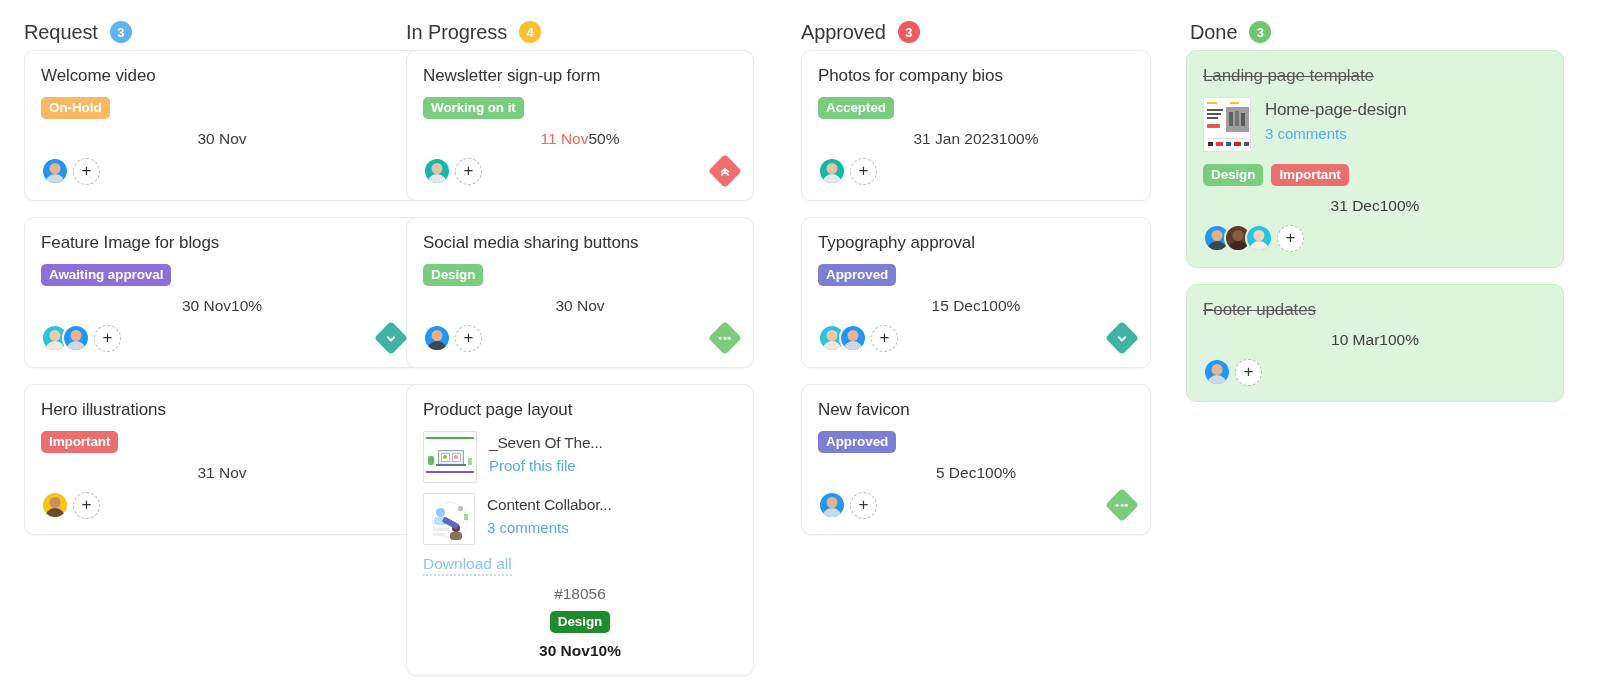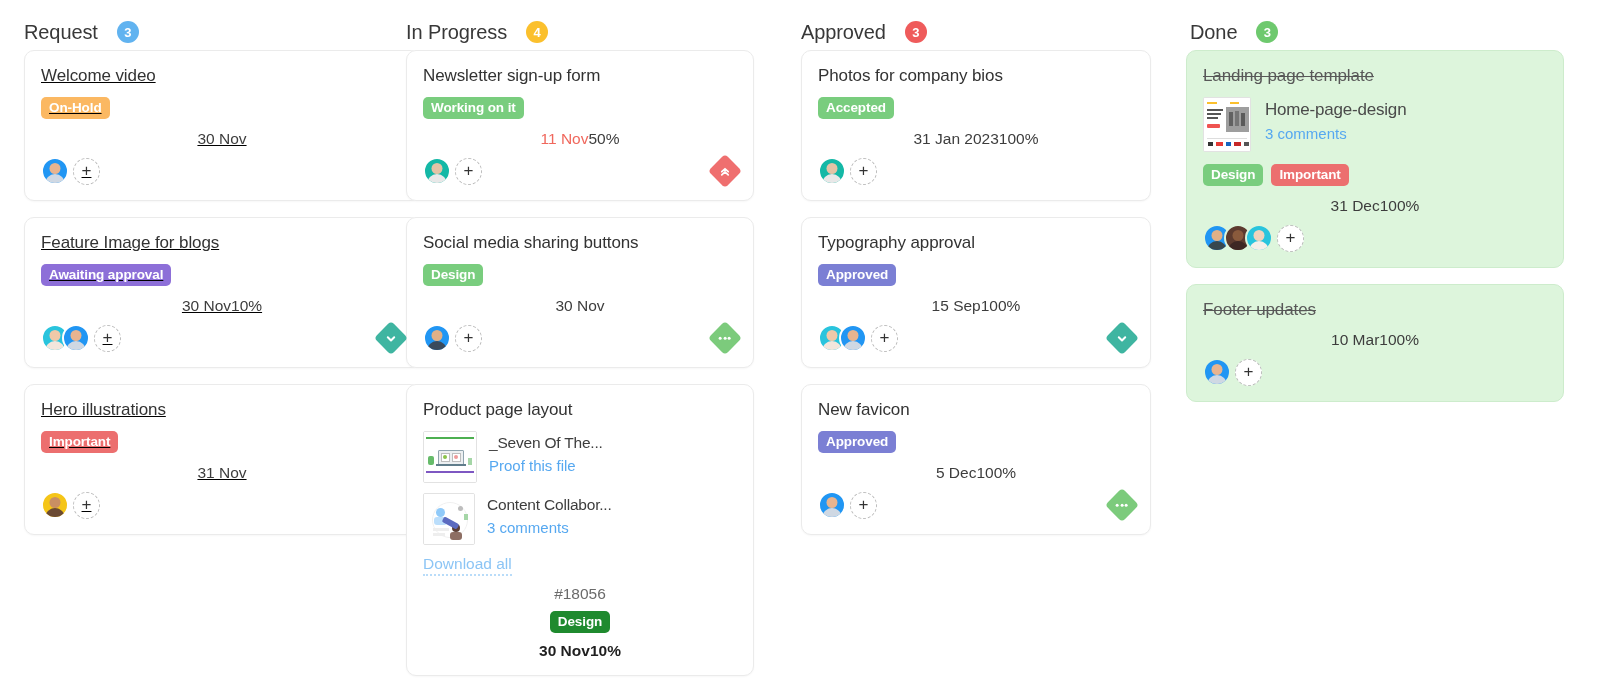--- a/index.html
+++ b/index.html
@@ -15,21 +15,21 @@
     padding: 0;
     overflow: hidden;
   }
   .column { flex: 0 0 auto; }
   .col-0 { width: 391px; padding-left: 24px; }
   .col-1 { width: 395px; padding-left: 15px; }
   .col-2 { width: 391px; padding-left: 15px; }
   .col-3 { width: 423px; padding-left: 9px; }
 
   .col-head {
-    display: flex; align-items: center; gap: 19px;
+    display: flex; align-items: center; gap: 12px;
     height: 50px; padding-top: 14px;
   }
   .col-title { font-size: 20px; color: #383838; letter-spacing: -0.1px; }
   .col-badge {
     min-width: 22px; height: 22px; padding: 0 6px;
     border-radius: 11px;
     color: #ffffff; font-size: 13px; font-weight: 700;
     display: flex; align-items: center; justify-content: center;
     line-height: 1;
   }
@@ -37,21 +37,21 @@
   .cards { display: flex; flex-direction: column; }
 
   .card {
     background: #ffffff;
     border: 1px solid #ebebeb;
     border-radius: 10px;
     padding: 15px 16px 15px 16px;
     box-shadow: 0 1px 2px rgba(0,0,0,0.035);
     margin-bottom: 16px;
   }
-  .card.w350 { width: 396px; text-decoration: underline; }
+  .card.w350 { width: 396px; }
   .card.w348 { width: 348px; }
   .card.w350b { width: 350px; }
   .card.done {
     background: #ddf5dc;
     border: 1px solid #cdeccc;
     box-shadow: none;
     width: 378px;
   }
 
   .card-title {
@@ -391,21 +391,21 @@
           </div>
         </div>
       </div>
 
       <div class="card w350b">
         <div class="card-title">Typography approval</div>
         <div class="tag-row">
           <span class="tag" style="background:#7b7fd4">Approved</span>
         </div>
         <div class="meta-row">
-          <span class="date">15 Sep</span>
+          <span class="date">15 Dec</span>
           <span class="pct">100%</span>
         </div>
         <div class="bottom-row">
           <div class="avatars">
             <div class="avatar" style="background:#29c4dd">
               <span class="body" style="background:#f3e6dc"></span>
                 <span class="head" style="background:#f0c9a8"></span>
             </div>
             <div class="avatar" style="background:#2196f3">
               <span class="body" style="background:#cfd8e3"></span>

